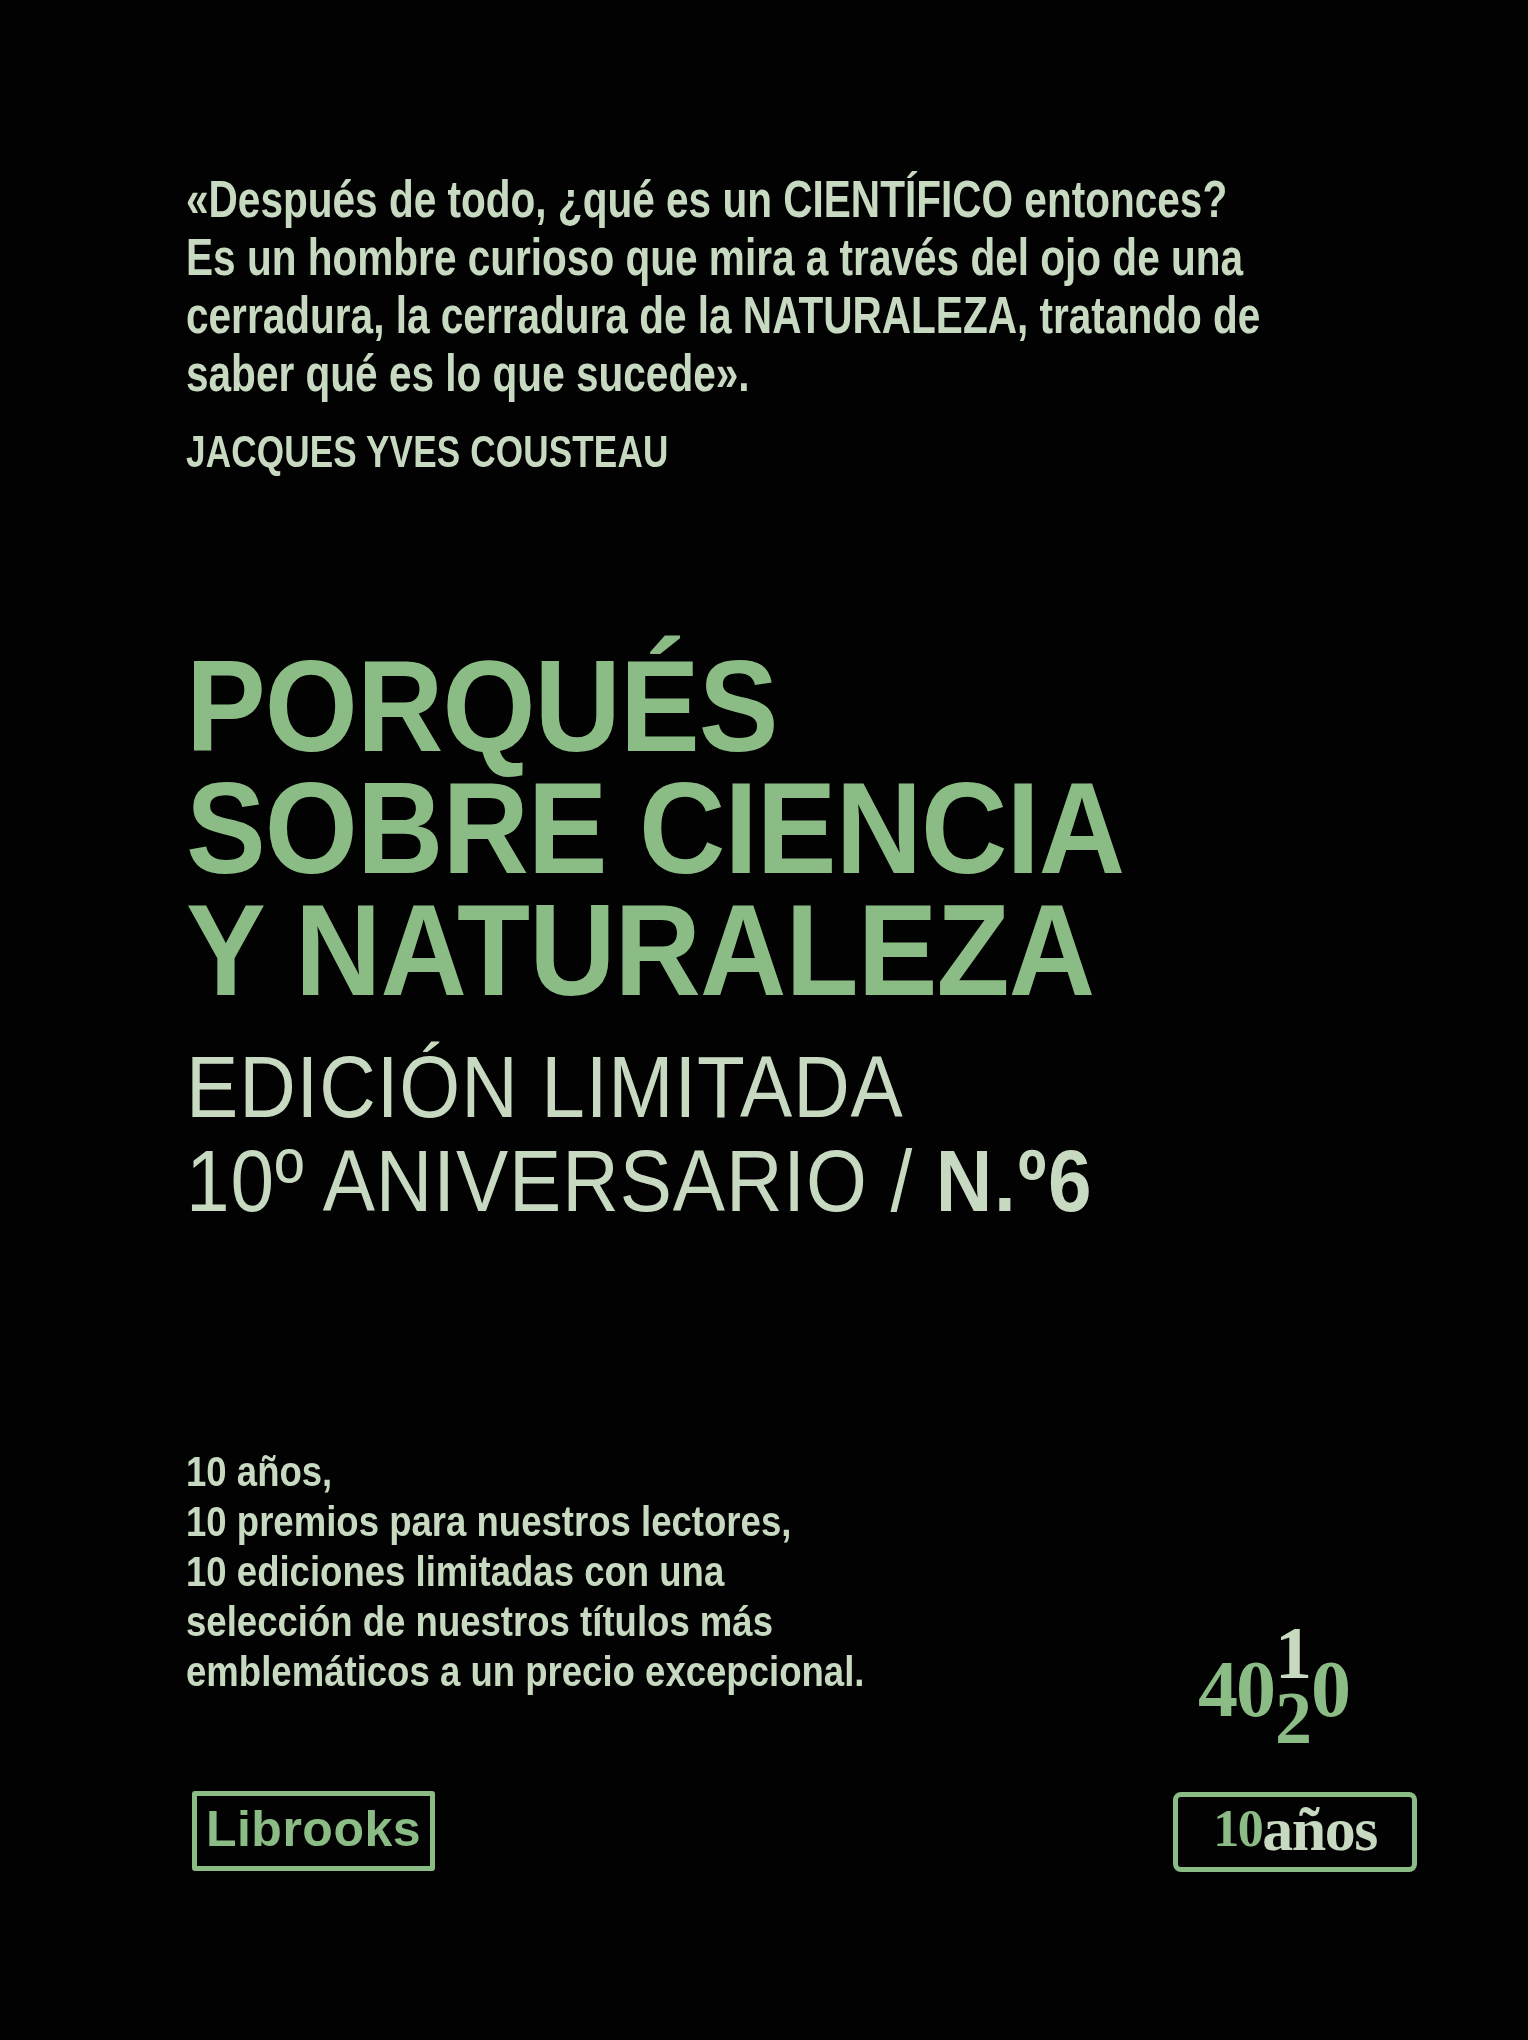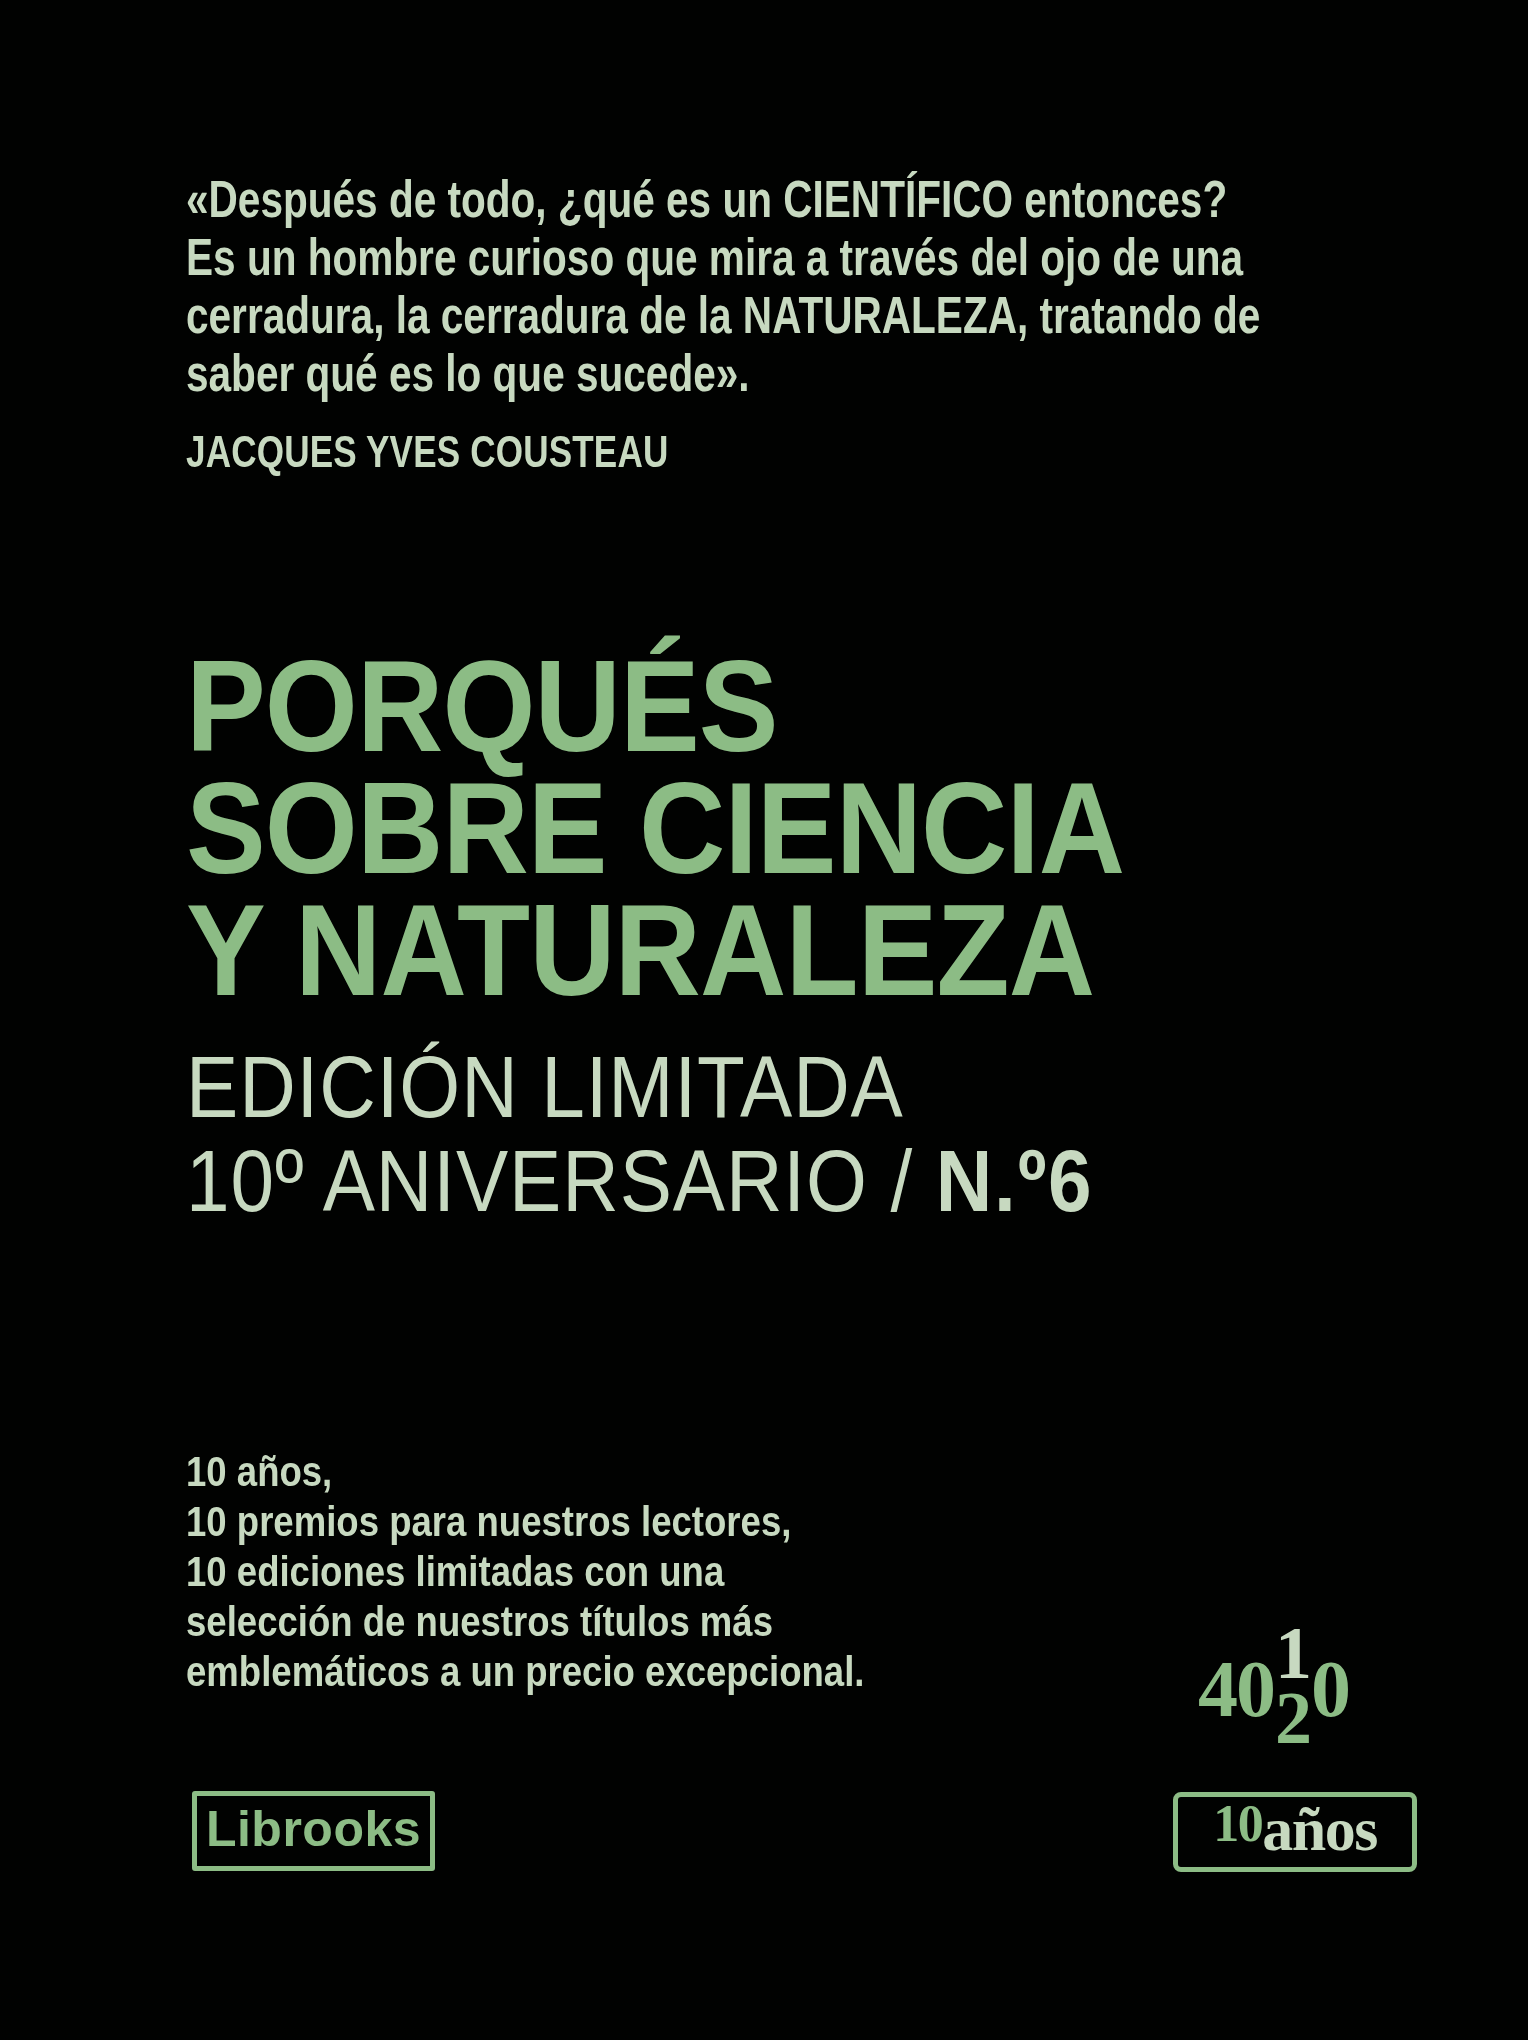--- a/index.html
+++ b/index.html
@@ -122,21 +122,21 @@
     top: 1792px;
     width: 244px;
     height: 80px;
     border-radius: 8px;
   }
   .anniversary-text {
     font-family: "Liberation Serif", serif;
     font-weight: 700;
     letter-spacing: -1.5px;
     display: flex;
-    align-items: flex-start;
+    align-items: center;
     transform: translateY(-3px);
   }
   .anniversary-number { font-size: 52px; line-height: 1; color: var(--green); }
   .anniversary-word   { font-size: 62px; line-height: 1; color: var(--sage); }
 </style>
 </head>
 <body>
 
 <div class="col">
 

